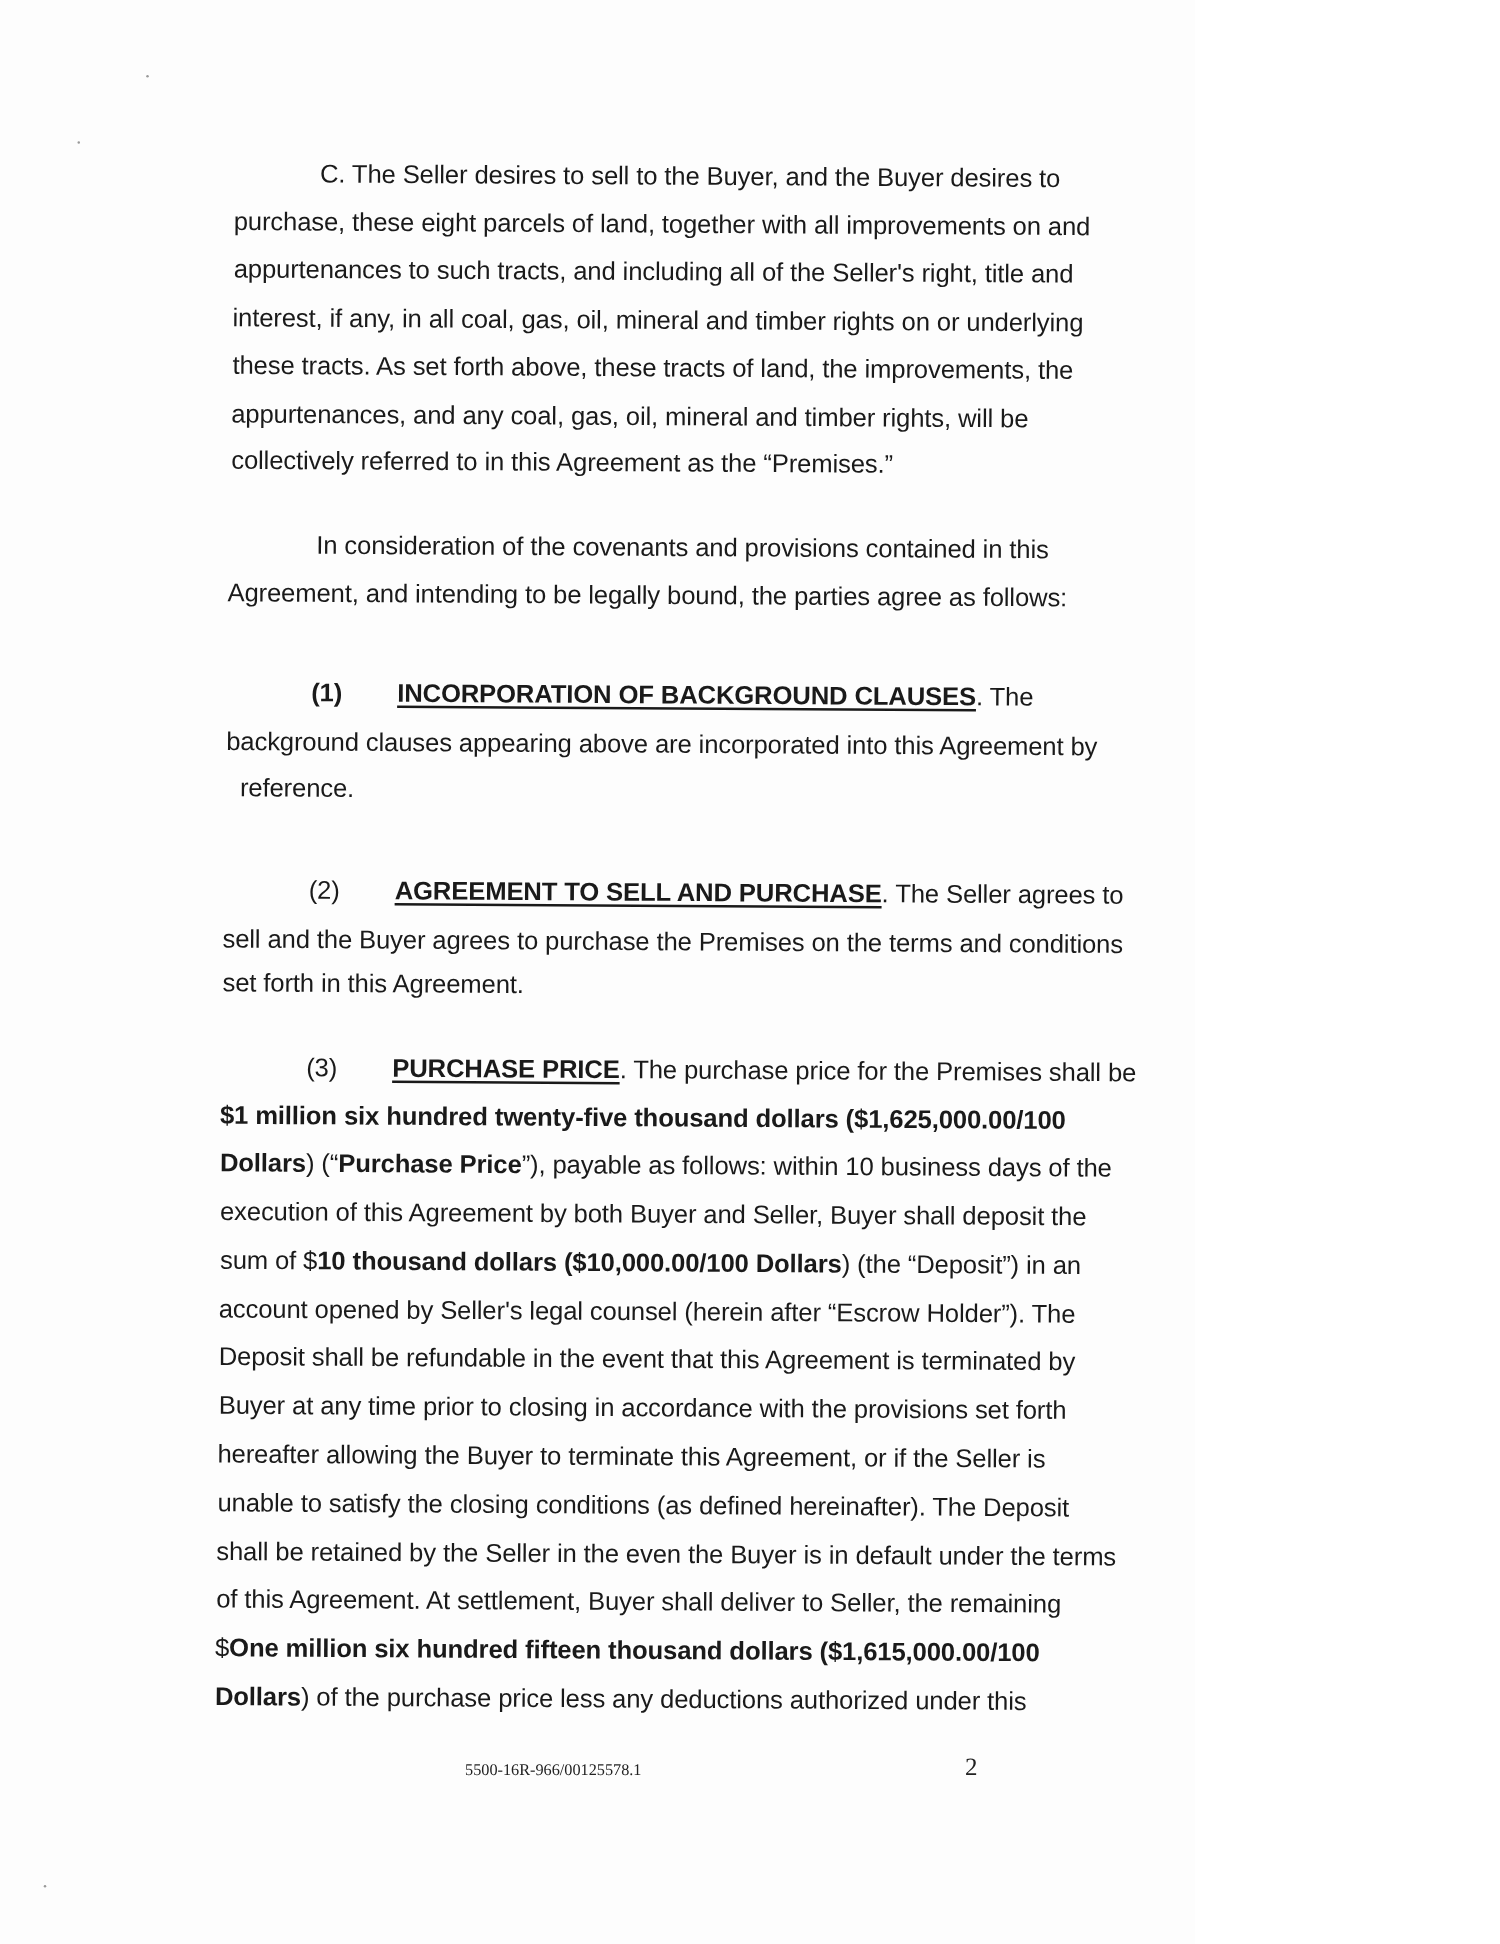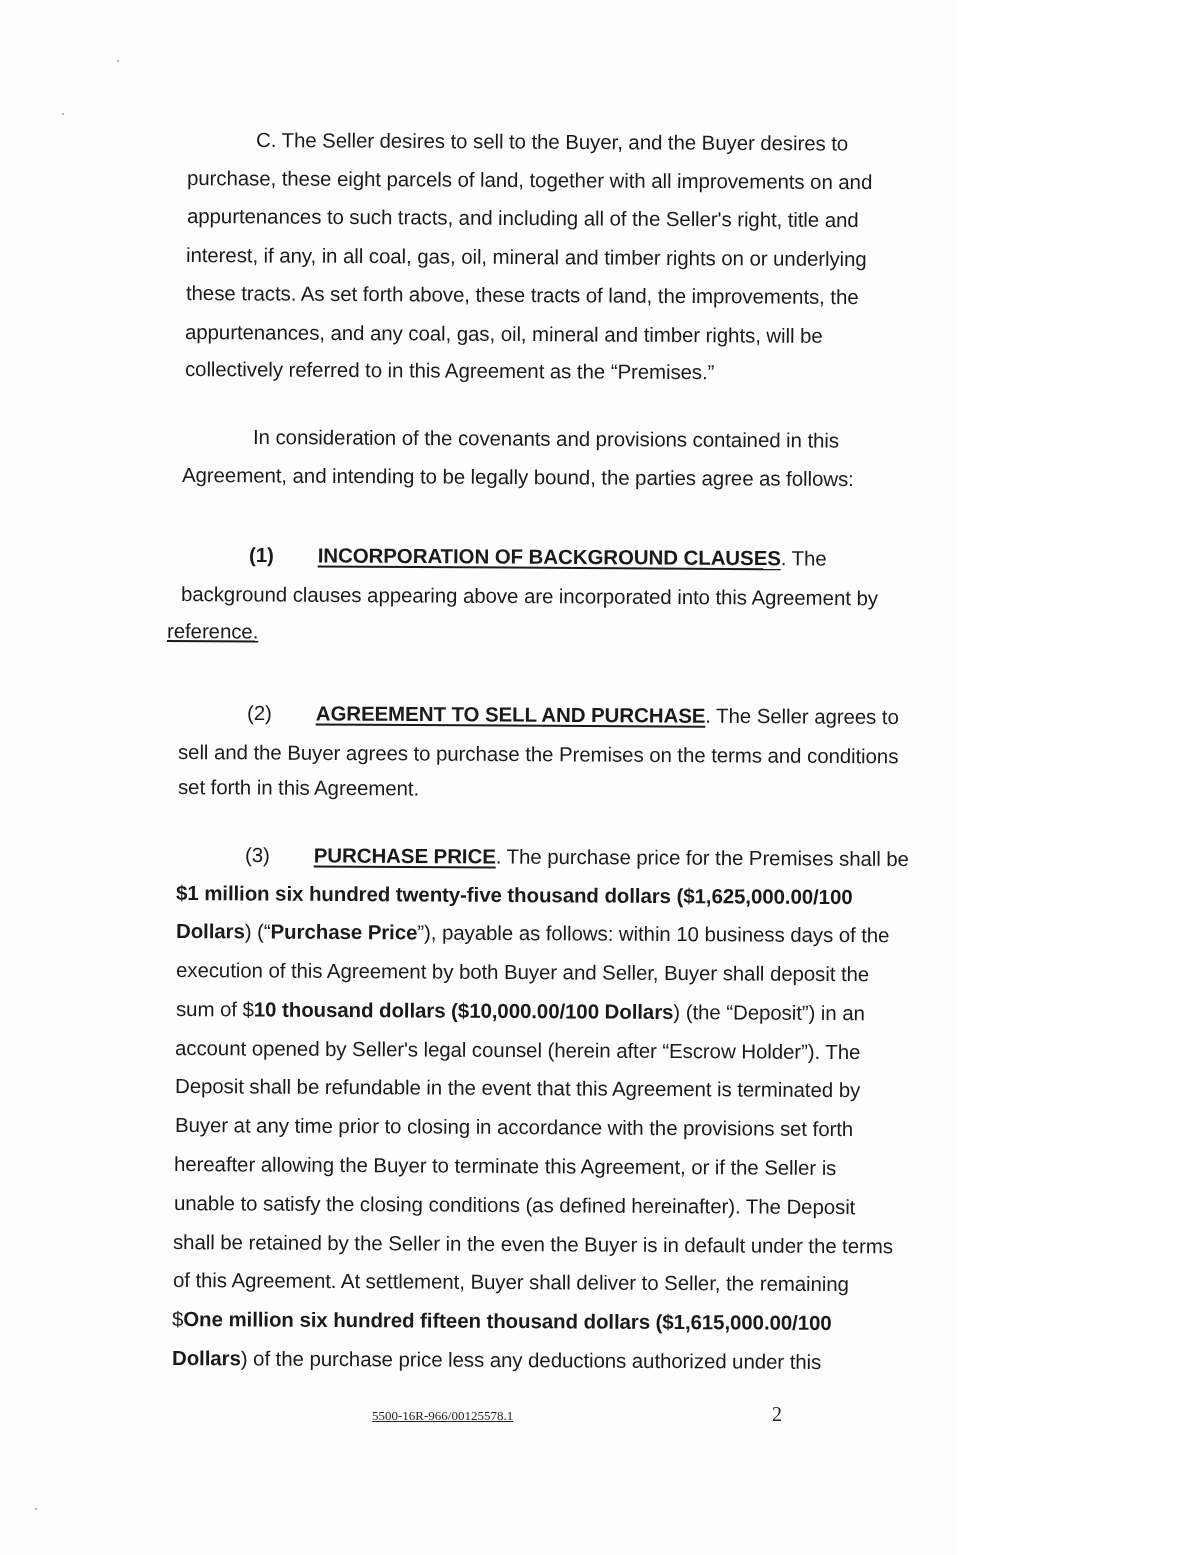--- a/index.html
+++ b/index.html
@@ -15,21 +15,21 @@
     font-size: 20.5px;
     white-space: nowrap;
     letter-spacing: -0.1px;
     transform: rotate(0.35deg);
     transform-origin: left center;
   }
   .b { font-weight: bold; }
   .u { text-decoration: underline; text-underline-offset: 3px; font-weight: bold; }
   .footer-id {
     position: absolute; left: 372px; top: 1408px;
-    font-family: "Liberation Serif", serif; font-size: 13px; color: #222; text-decoration: underline;
+    font-family: "Liberation Serif", serif; font-size: 13px; color: #222;
   }
   .footer-page {
     position: absolute; left: 772px; top: 1403px;
     font-family: "Liberation Serif", serif; font-size: 20px; color: #222;
   }
   .speck { position: absolute; width: 2px; height: 2px; background: #999; border-radius: 50%; }
 </style>
 </head>
 <body>
 
@@ -52,21 +52,21 @@
   <div>
     <div class="line" style="left:253px;top:425px;">In consideration of the covenants and provisions contained in this</div>
     <div class="line" style="left:182px;top:463px;">Agreement, and intending to be legally bound, the parties agree as follows:</div>
   </div>
 
   <div>
     <div class="line" style="left:249px;top:543px;">
       <span class="b">(1)</span><span style="display:inline-block;width:44px;"></span><span class="u">INCORPORATION OF BACKGROUND CLAUSES</span><span>. The</span>
     </div>
     <div class="line" style="left:181px;top:582px;">background clauses appearing above are incorporated into this Agreement by</div>
-    <div class="line" style="left:167px;top:619px;text-decoration:underline;">reference.</div>
+    <div class="line" style="left:192px;top:619px;">reference.</div>
   </div>
 
   <div>
     <div class="line" style="left:247px;top:701px;">
       <span>(2)</span><span style="display:inline-block;width:44px;"></span><span class="u">AGREEMENT TO SELL AND PURCHASE</span><span>.  The Seller agrees to</span>
     </div>
     <div class="line" style="left:178px;top:740px;">sell and the Buyer agrees to purchase the Premises on the terms and conditions</div>
     <div class="line" style="left:178px;top:775px;">set forth in this Agreement.</div>
   </div>
 

